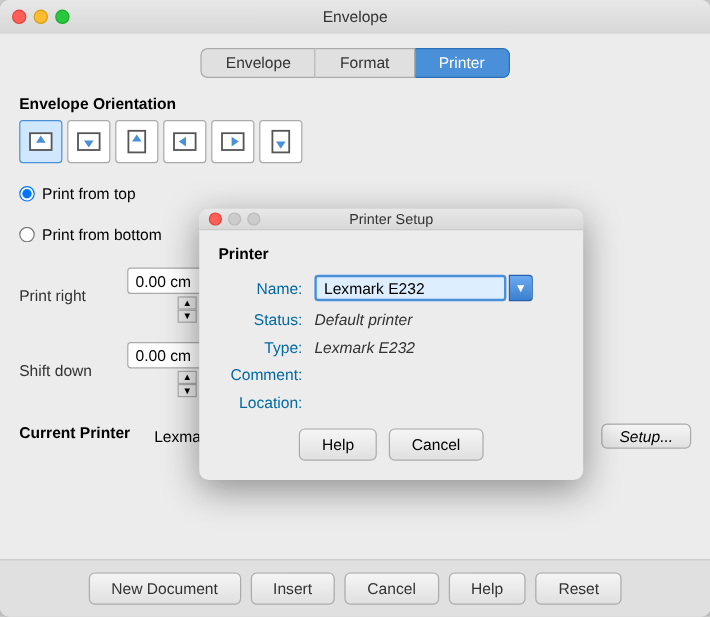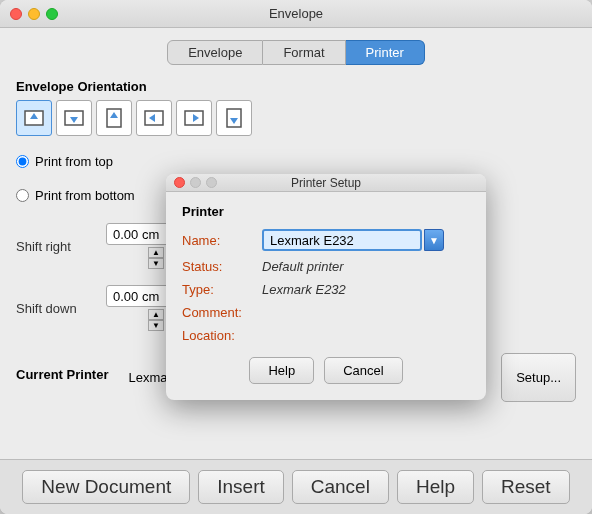--- a/index.html
+++ b/index.html
@@ -201,45 +201,46 @@
       gap: 20px;
       margin-top: 6px;
     }
 
     .current-printer-name {
       color: #000;
     }
 
     .setup-btn {
       margin-left: auto;
-      padding: 16px 14px;
+      padding: 2px 14px;
       background: linear-gradient(to bottom, #f5f5f5, #e0e0e0);
       border: 1px solid #aaa;
       border-radius: 5px;
       cursor: pointer;
       font-size: 13px;
+      font-style: italic;
     }
 
     .bottom-bar {
       display: flex;
       justify-content: center;
       gap: 8px;
       padding: 10px 16px;
       border-top: 1px solid #bbb;
       background: #e0e0e0;
       border-radius: 0 0 8px 8px;
     }
 
     .bottom-btn {
       padding: 5px 18px;
       background: linear-gradient(to bottom, #f5f5f5, #e0e0e0);
       border: 1px solid #aaa;
       border-radius: 5px;
       cursor: pointer;
-      font-size: 19px;
+      font-size: 13px;
       color: #333;
     }
 
     
     .modal-overlay {
       position: absolute;
       top: 0; left: 0; right: 0; bottom: 0;
       display: flex;
       align-items: center;
       justify-content: center;
@@ -301,22 +302,23 @@
     }
 
     .modal-field-row {
       display: flex;
       align-items: center;
       margin-bottom: 8px;
     }
 
     .modal-field-label {
       width: 80px;
+      text-align: right;
       padding-right: 10px;
-      color: #c2410c;
+      color: #0369a1;
       font-size: 13px;
     }
 
     .modal-field-value {
       font-size: 13px;
       color: #333;
       font-style: italic;
     }
 
     .printer-name-select {
@@ -446,21 +448,21 @@
         <input type="radio" name="print_pos" checked="" style="">
         <span>Print from top</span>
       </label>
       <label class="radio-item">
         <input type="radio" name="print_pos" style="">
         <span>Print from bottom</span>
       </label>
     </div>
 
     <div class="field-row">
-      <span class="field-label">Shift right</span>
+      <span class="field-label">Print right</span>
       <div class="field-input">
         <input type="text" value="0.00 cm" style="">
         <div class="spinner-btn">
           <button>▲</button>
           <button>▼</button>
         </div>
       </div>
     </div>
 
     <div class="field-row">

